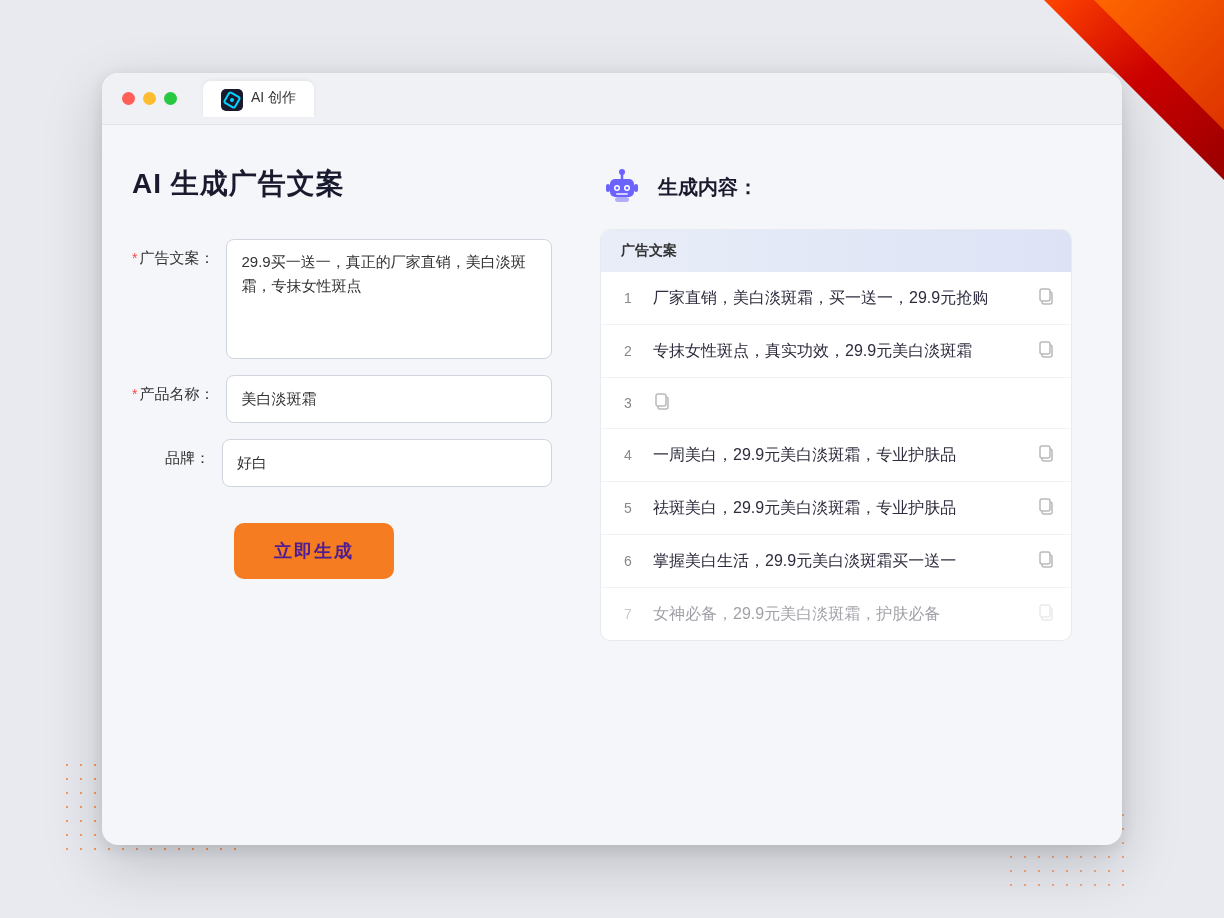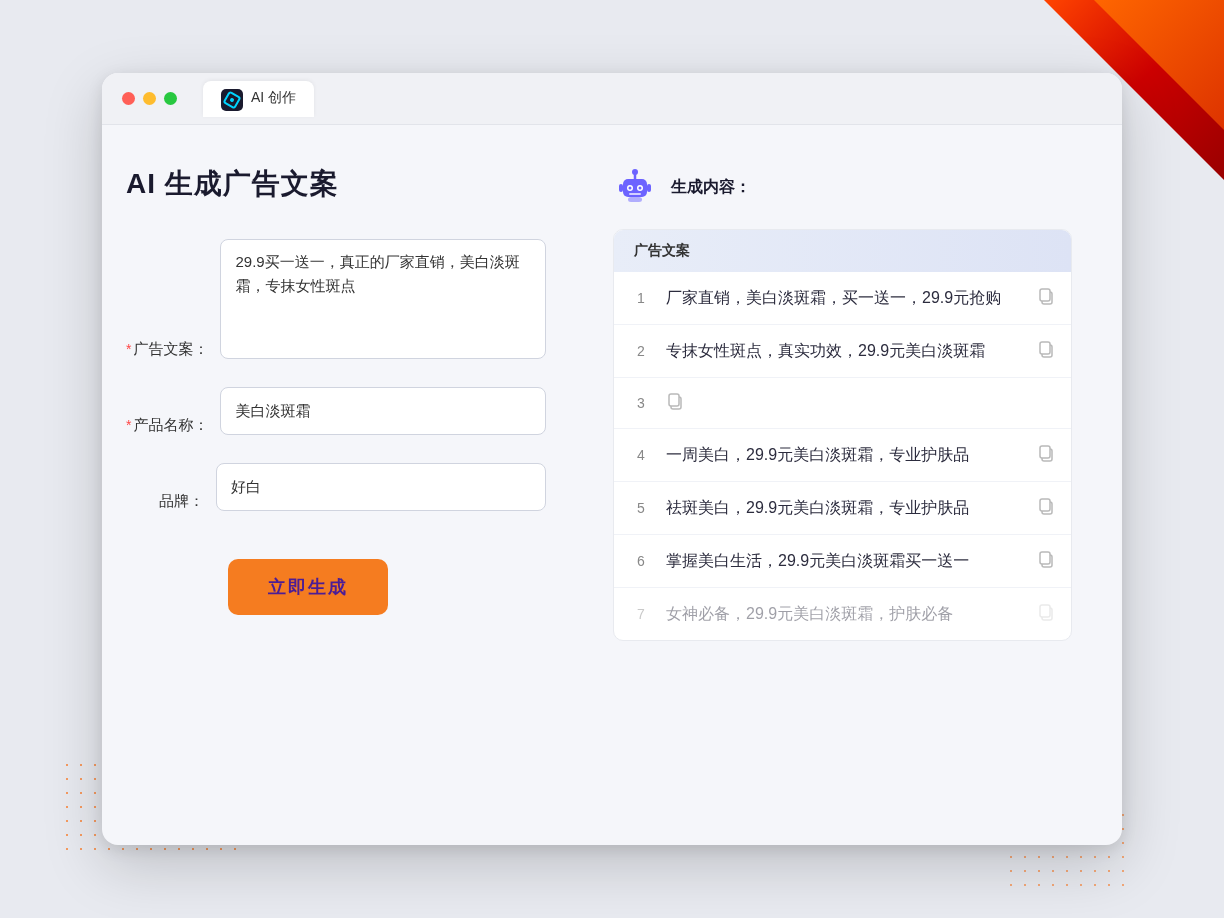--- a/index.html
+++ b/index.html
@@ -116,41 +116,41 @@
       top: 50%; left: 50%;
       transform: translate(-50%, -50%);
       width: 4px; height: 4px;
       background: #00d4ff;
       border-radius: 50%;
     }
 
     
     .main-content {
       display: flex;
-      padding: 40px 50px 50px 24px;
-      gap: 67px;
+      padding: 40px 50px 50px 30px;
+      gap: 48px;
       min-height: 720px;
     }
 
     
     .left-panel {
       flex: 0 0 420px;
     }
     .page-title {
       font-size: 28px;
       font-weight: 700;
       color: #1a1a2e;
       margin-bottom: 36px;
       letter-spacing: 1px;
     }
 
     .form-row {
       display: flex;
-      align-items: flex-end;
-      margin-bottom: 28px;
+      align-items: flex-start;
+      margin-bottom: 16px;
     }
     .form-label {
       font-size: 15px;
       color: #333;
       min-width: 90px;
       text-align: right;
       padding-right: 12px;
       padding-top: 10px;
       flex-shrink: 0;
     }
@@ -202,21 +202,21 @@
       flex: 1;
     }
 
     .result-header {
       display: flex;
       align-items: center;
       gap: 14px;
       margin-bottom: 20px;
     }
     .result-title {
-      font-size: 16px;
+      font-size: 20px;
       font-weight: 600;
       color: #1a1a2e;
     }
     .robot-svg {
       width: 44px; height: 44px;
     }
 
     
     .result-table {
       background: #fff;

